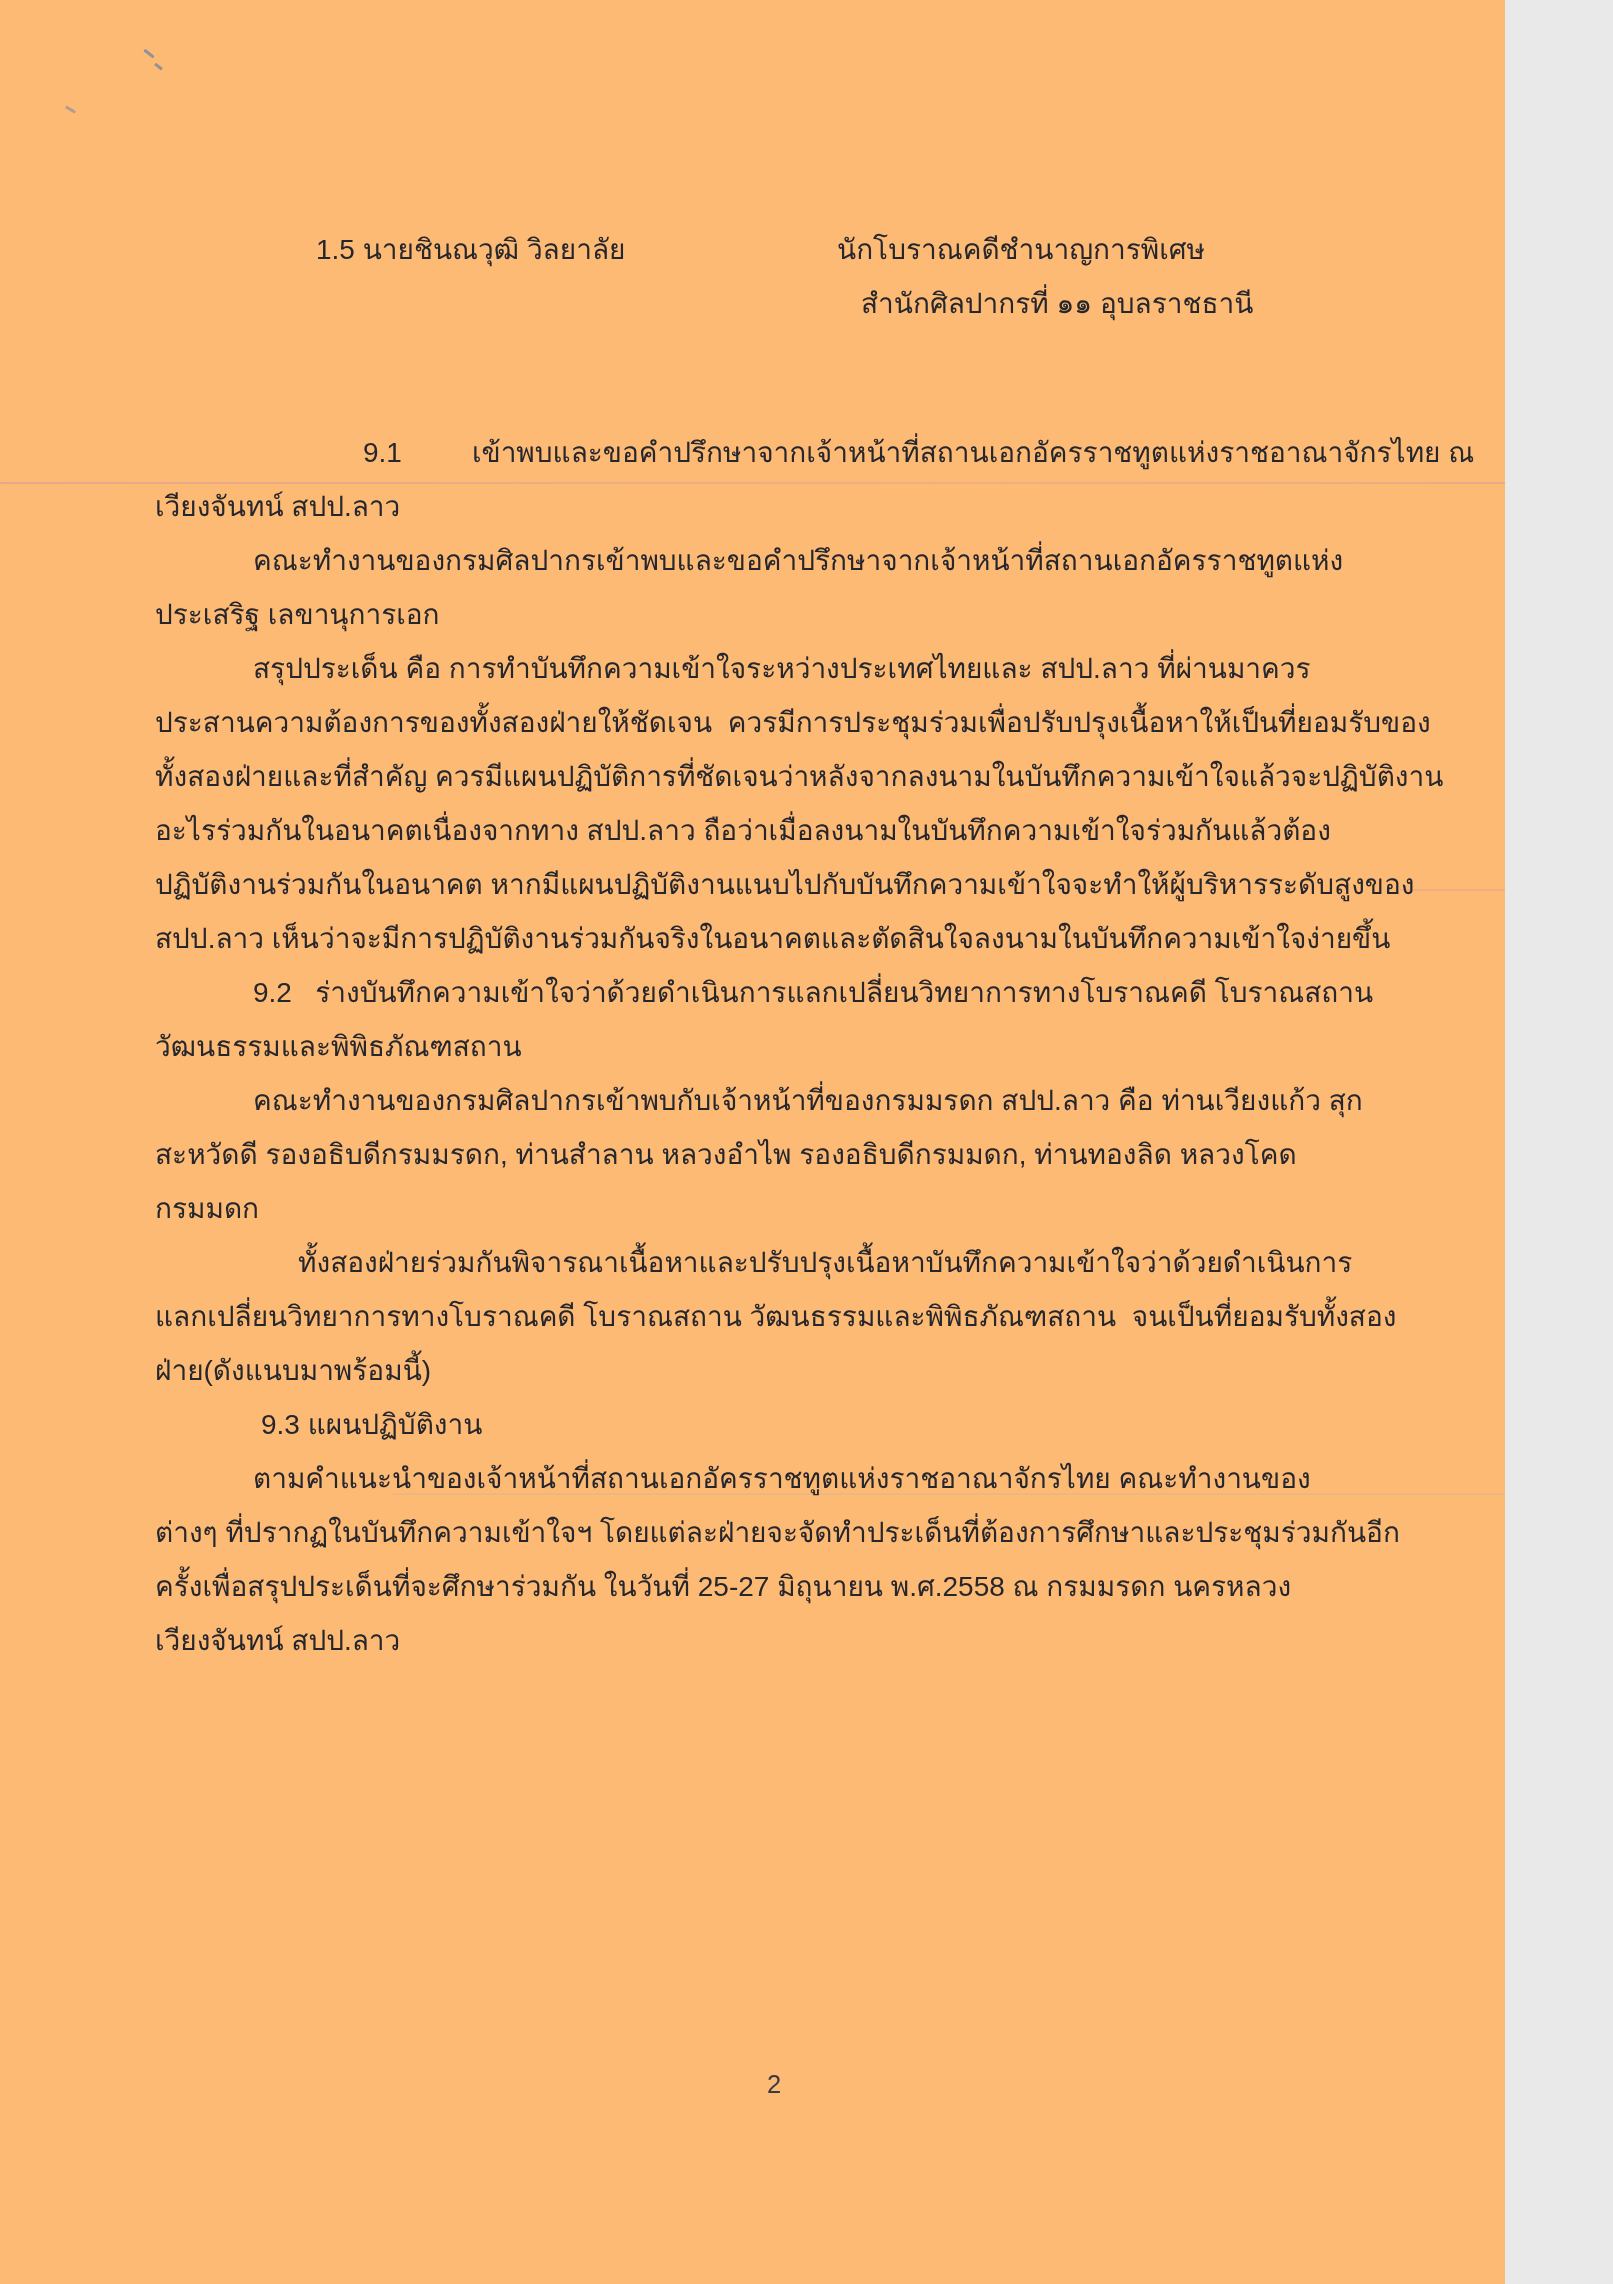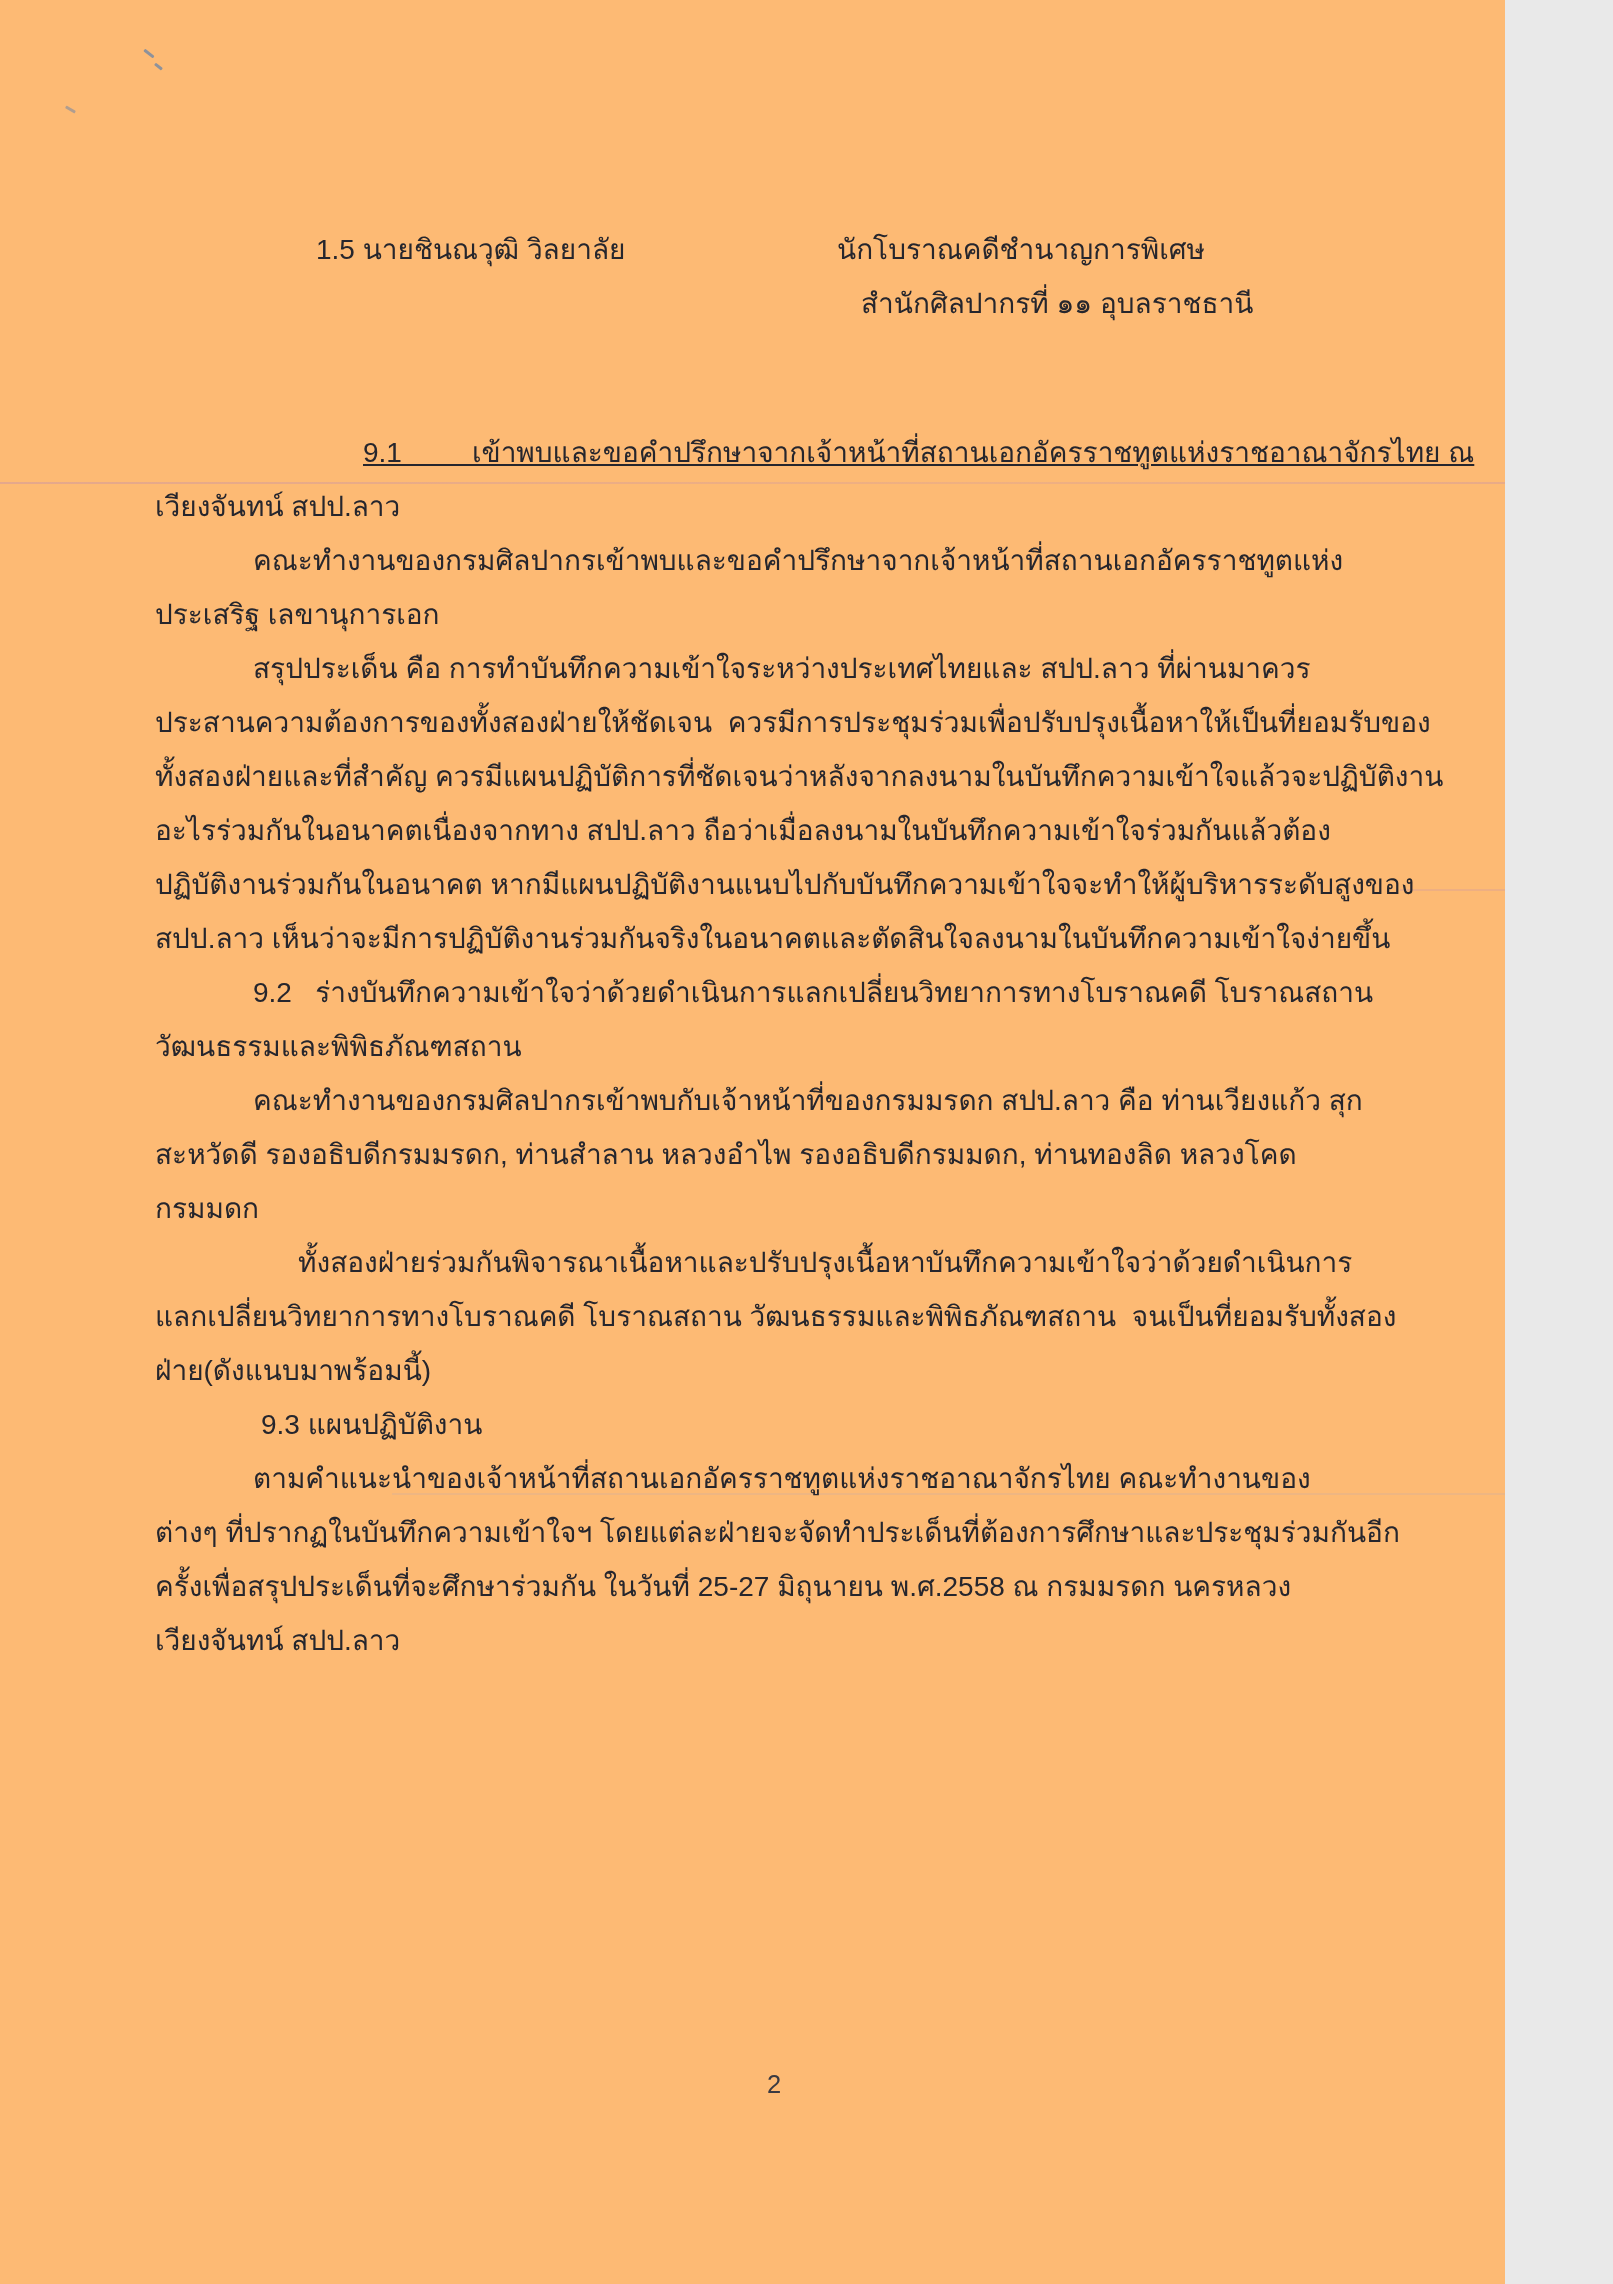--- a/index.html
+++ b/index.html
@@ -11,21 +11,21 @@
     color:#26262d;
     overflow:hidden;
   }
   .txt{font-size:28px;line-height:54px;white-space:pre-wrap;}
   .header-left{position:absolute;left:316px;top:223px;}
   .header-right-1{position:absolute;left:817px;top:223px;margin-left:20px;}
   .header-right-2{position:absolute;left:861px;top:277px;}
   .section-heading{position:absolute;left:186px;top:351px;}
   .body-block{position:absolute;left:155px;top:426px;width:1353px;}
   .line{min-height:54px;}
-  .ind-1{padding-left:208px;text-decoration:underline;}   
+  .ind-1{padding-left:208px;}   
   .ind-2{padding-left:98px;}   
   .ind-3{padding-left:143px;}   
   .ind-4{padding-left:106px;}   
   .page-number{position:absolute;left:767px;top:2070px;font-size:25.5px;color:#3a3a42;}
   
   .scan-line-1{position:absolute;left:0;top:482px;width:1613px;height:2px;
     background:linear-gradient(90deg,rgba(205,150,162,0.5),rgba(205,150,162,0.28) 60%,rgba(205,150,162,0.45));}
   .scan-line-2{position:absolute;left:392px;top:1493px;width:1221px;height:2px;background:rgba(185,170,182,0.22);}
   .scan-dash-1{position:absolute;left:1400px;top:889px;width:108px;height:2px;background:rgba(205,150,162,0.3);}
   .speck{position:absolute;background:#8e929b;border-radius:1px;}

